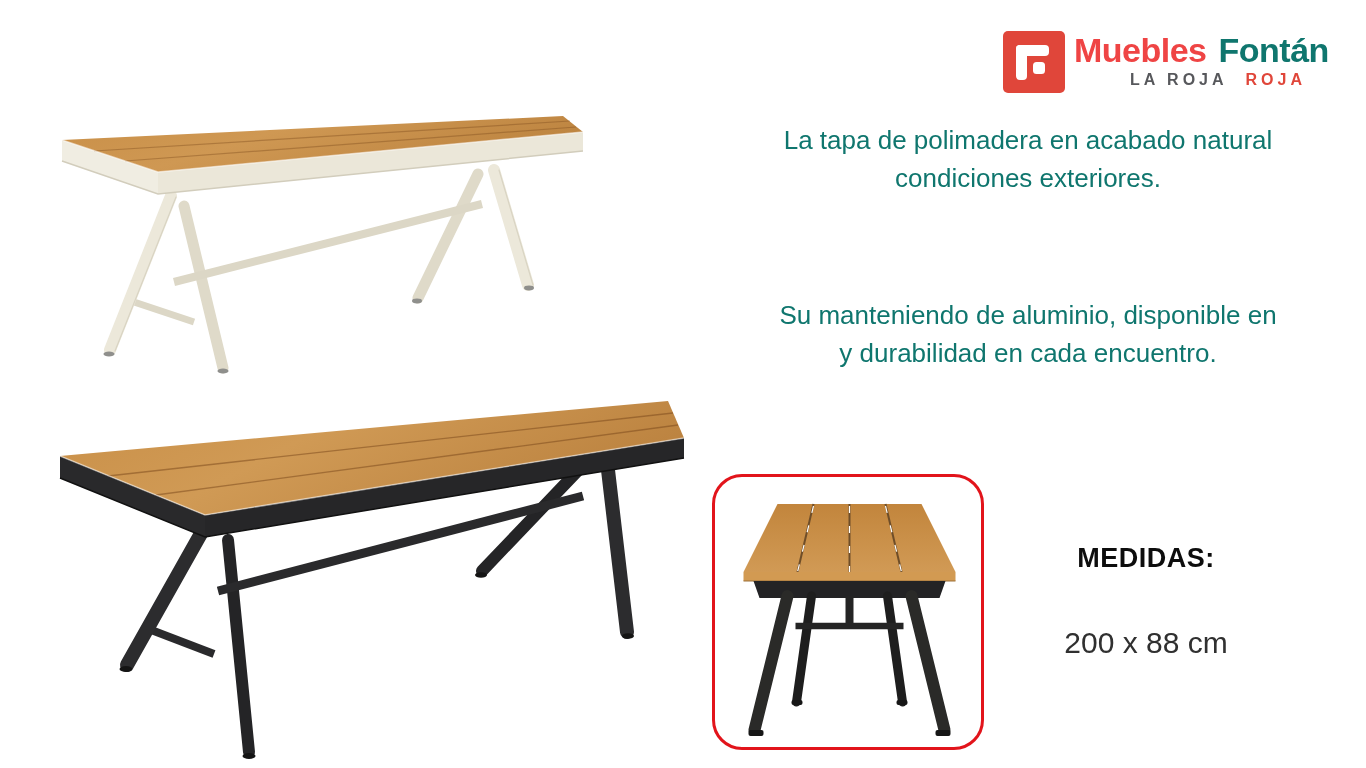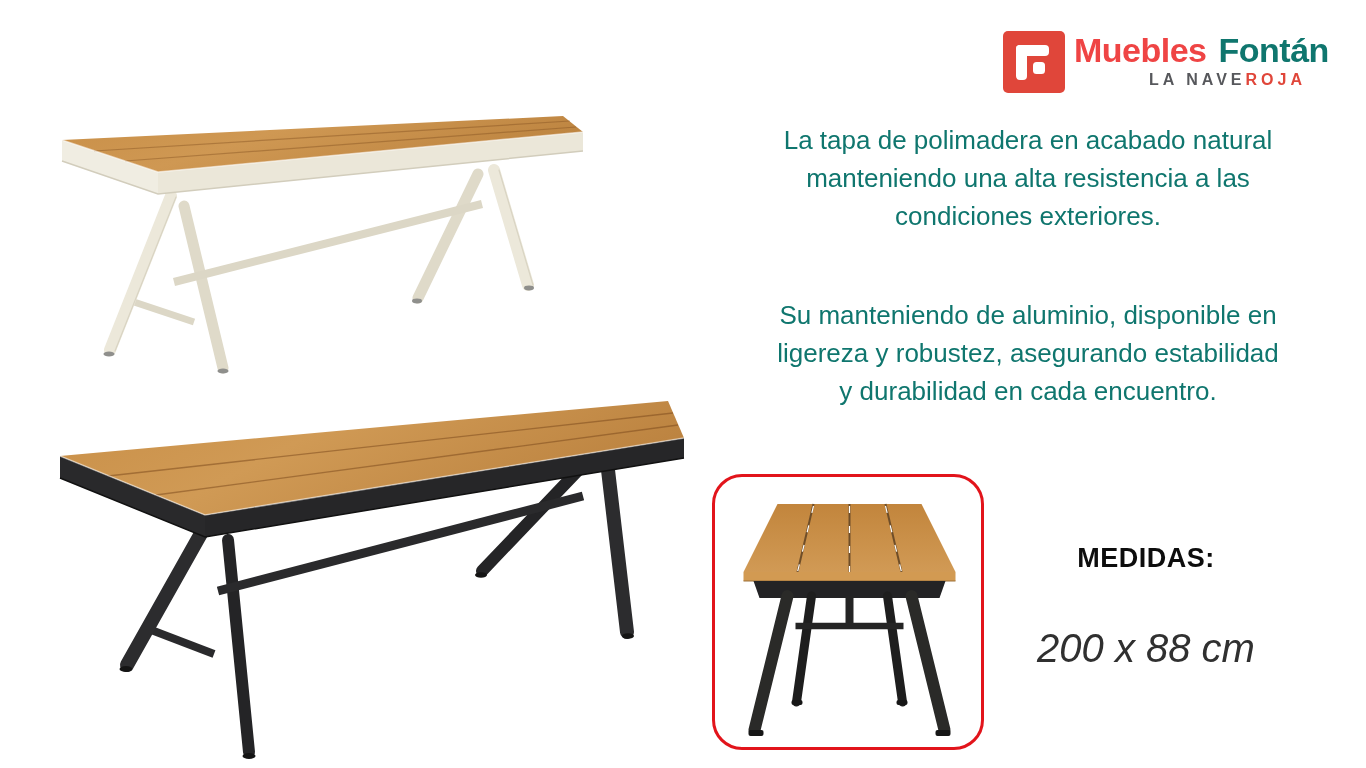--- a/index.html
+++ b/index.html
@@ -12,21 +12,21 @@
 
   
   .logo{position:absolute;top:31px;left:1003px;display:flex;align-items:flex-start;}
   .logo-icon{width:62px;height:62px;flex:0 0 auto;}
   .logo-text{margin-left:9px;width:232px;}
   .logo-name{font-size:34px;line-height:38px;white-space:nowrap;letter-spacing:-0.5px;}
   .logo-name .ln-gray{color:#ef4444;font-weight:600;}
   .logo-name .ln-red{color:#0f766e;font-weight:800;margin-left:12px;}
   .logo-tag{font-size:16px;font-weight:600;letter-spacing:4px;text-align:right;margin-top:2px;white-space:nowrap;}
   .logo-tag .lt-gray{color:#57585C;}
-  .logo-tag .lt-red{color:#E0463A;margin-left:0;}
+  .logo-tag .lt-red{color:#E0463A;margin-left:18px;}
 
   
   .photo-beige{position:absolute;left:46px;top:74px;width:545px;height:305px;}
   .photo-black{position:absolute;left:38px;top:388px;width:660px;height:378px;}
   .photo-beige svg,.photo-black svg,.thumb svg{display:block;width:100%;height:100%;}
 
   
   .thumb{
     position:absolute;left:712px;top:474px;width:272px;height:276px;
     box-sizing:border-box;border:3px solid #E2141B;border-radius:30px;
@@ -40,41 +40,41 @@
   .desc-1{top:121px;}
   .desc-2{top:296px;}
 
   
   .medidas-heading{
     position:absolute;left:1014px;top:543px;width:264px;text-align:center;
     font-size:27px;font-weight:700;color:#0d0d0d;letter-spacing:0.5px;
   }
   .medidas-value{
     position:absolute;left:1014px;top:626px;width:264px;text-align:center;
-    font-size:40px;font-weight:400;color:#303030;font-style:italic;
+    font-size:30px;font-weight:400;color:#303030;
   }
 </style>
 </head>
 <body>
 
 <div class="logo">
   <div class="logo-icon">
     <svg viewBox="0 0 62 62" xmlns="http://www.w3.org/2000/svg">
       <rect x="0" y="0" width="62" height="62" rx="5" fill="#E0463A"></rect>
       <rect x="13" y="14" width="33" height="11" rx="4" fill="#ffffff"></rect>
       <rect x="13" y="14" width="11" height="35" rx="4" fill="#ffffff"></rect>
       <rect x="30" y="31" width="12" height="12" rx="3.5" fill="#ffffff"></rect>
     </svg>
   </div>
   <div class="logo-text">
     <div class="logo-name">
       <span class="ln-gray">Muebles</span><span class="ln-red">Fontán</span>
     </div>
     <div class="logo-tag">
-      <span class="lt-gray">LA NAVE</span><span class="lt-red">ROJA</span>
+      <span class="lt-gray">LA ROJA</span><span class="lt-red">ROJA</span>
     </div>
   </div>
 </div>
 
 <div class="photo-beige">
   <svg viewBox="0 0 545 305" xmlns="http://www.w3.org/2000/svg">
     <defs>
       <linearGradient id="wood1" x1="0" y1="0" x2="1" y2="0.35">
         <stop offset="0" stop-color="#C98F47"></stop>
         <stop offset="0.45" stop-color="#CF9853"></stop>
@@ -206,24 +206,22 @@
         <rect x="212" y="246" width="15" height="6" rx="2"></rect>
         <rect x="68" y="216" width="11" height="5" rx="2"></rect>
         <rect x="173" y="216" width="11" height="5" rx="2"></rect>
       </g>
     </svg>
   </div>
 </div>
 
 <div class="desc desc-1">
   <div>La tapa de polimadera en acabado natural</div>
-  <div>manteniendo una alta resistencia a las</div>
   <div>condiciones exteriores.</div>
 </div>
 
 <div class="desc desc-2">
   <div>Su manteniendo de aluminio, disponible en</div>
-  <div>ligereza y robustez, asegurando estabilidad</div>
   <div>y durabilidad en cada encuentro.</div>
 </div>
 
 <div class="medidas-heading">MEDIDAS:</div>
 <div class="medidas-value">200 x 88 cm</div>
 
 </body></html>

